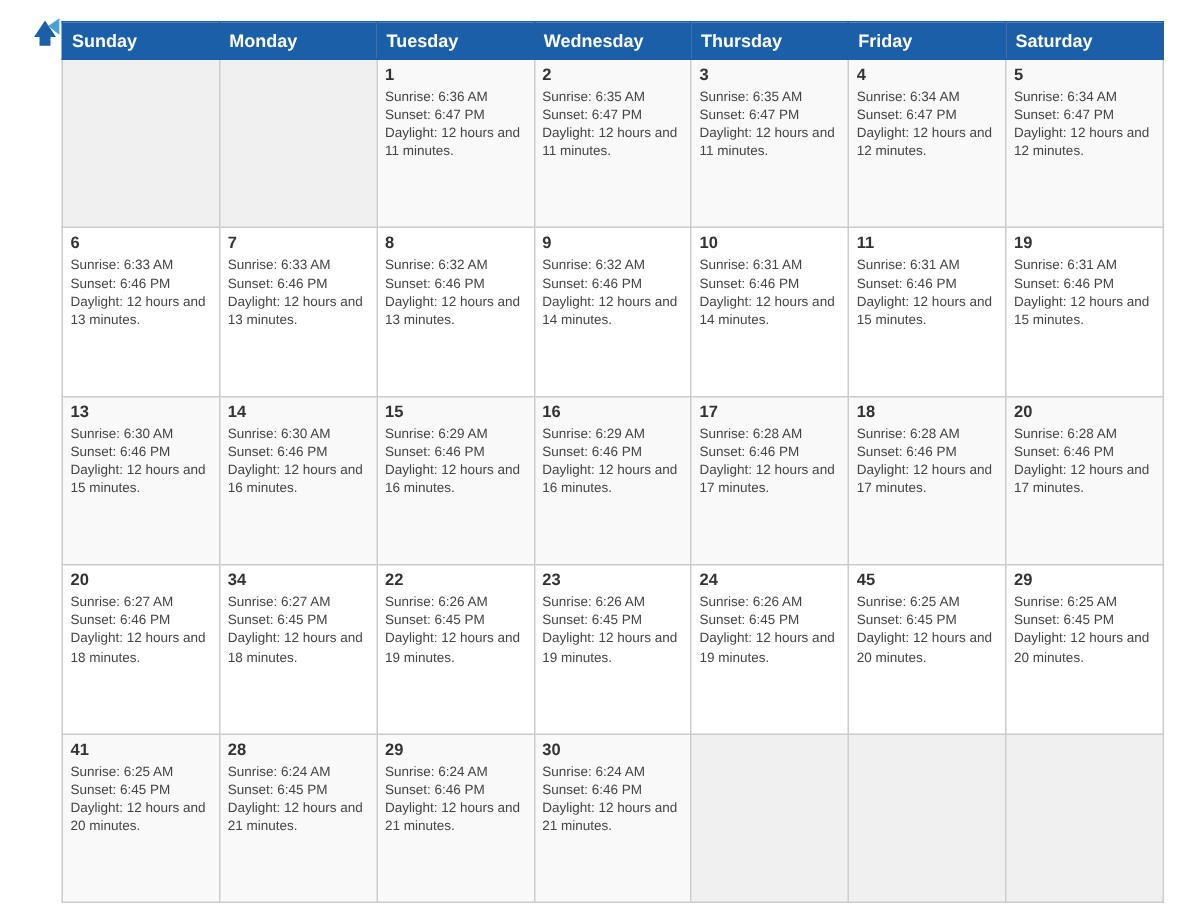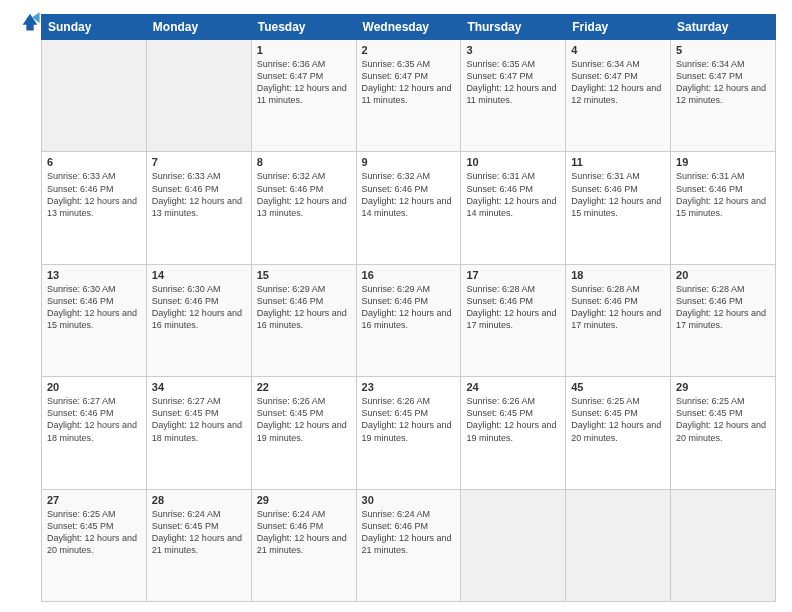--- a/index.html
+++ b/index.html
@@ -295,21 +295,21 @@
           </td>
           <td>
             <span class="day-number">29</span>
             <div class="day-info" style="white-space: pre-line;">Sunrise: 6:25 AM
 Sunset: 6:45 PM
 Daylight: 12 hours and 20 minutes.</div>
           </td>
         </tr>
         <tr>
           <td>
-            <span class="day-number">27</span>
+            <span class="day-number">41</span>
             <div class="day-info" style="white-space: pre-line;">Sunrise: 6:25 AM
 Sunset: 6:45 PM
 Daylight: 12 hours and 20 minutes.</div>
           </td>
           <td>
             <span class="day-number">28</span>
             <div class="day-info" style="white-space: pre-line;">Sunrise: 6:24 AM
 Sunset: 6:45 PM
 Daylight: 12 hours and 21 minutes.</div>
           </td>

